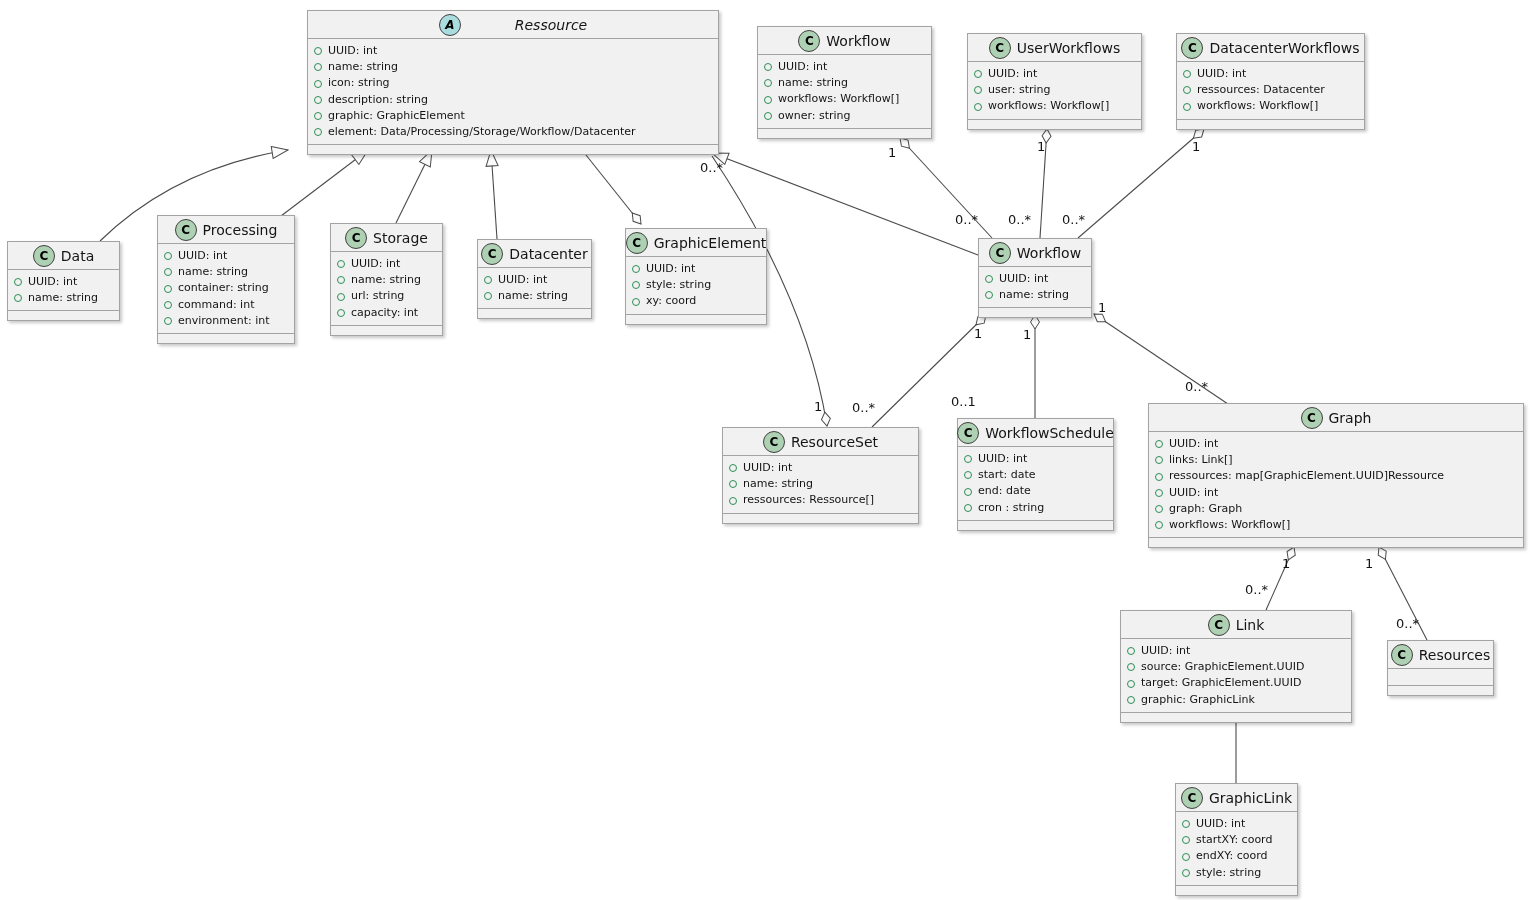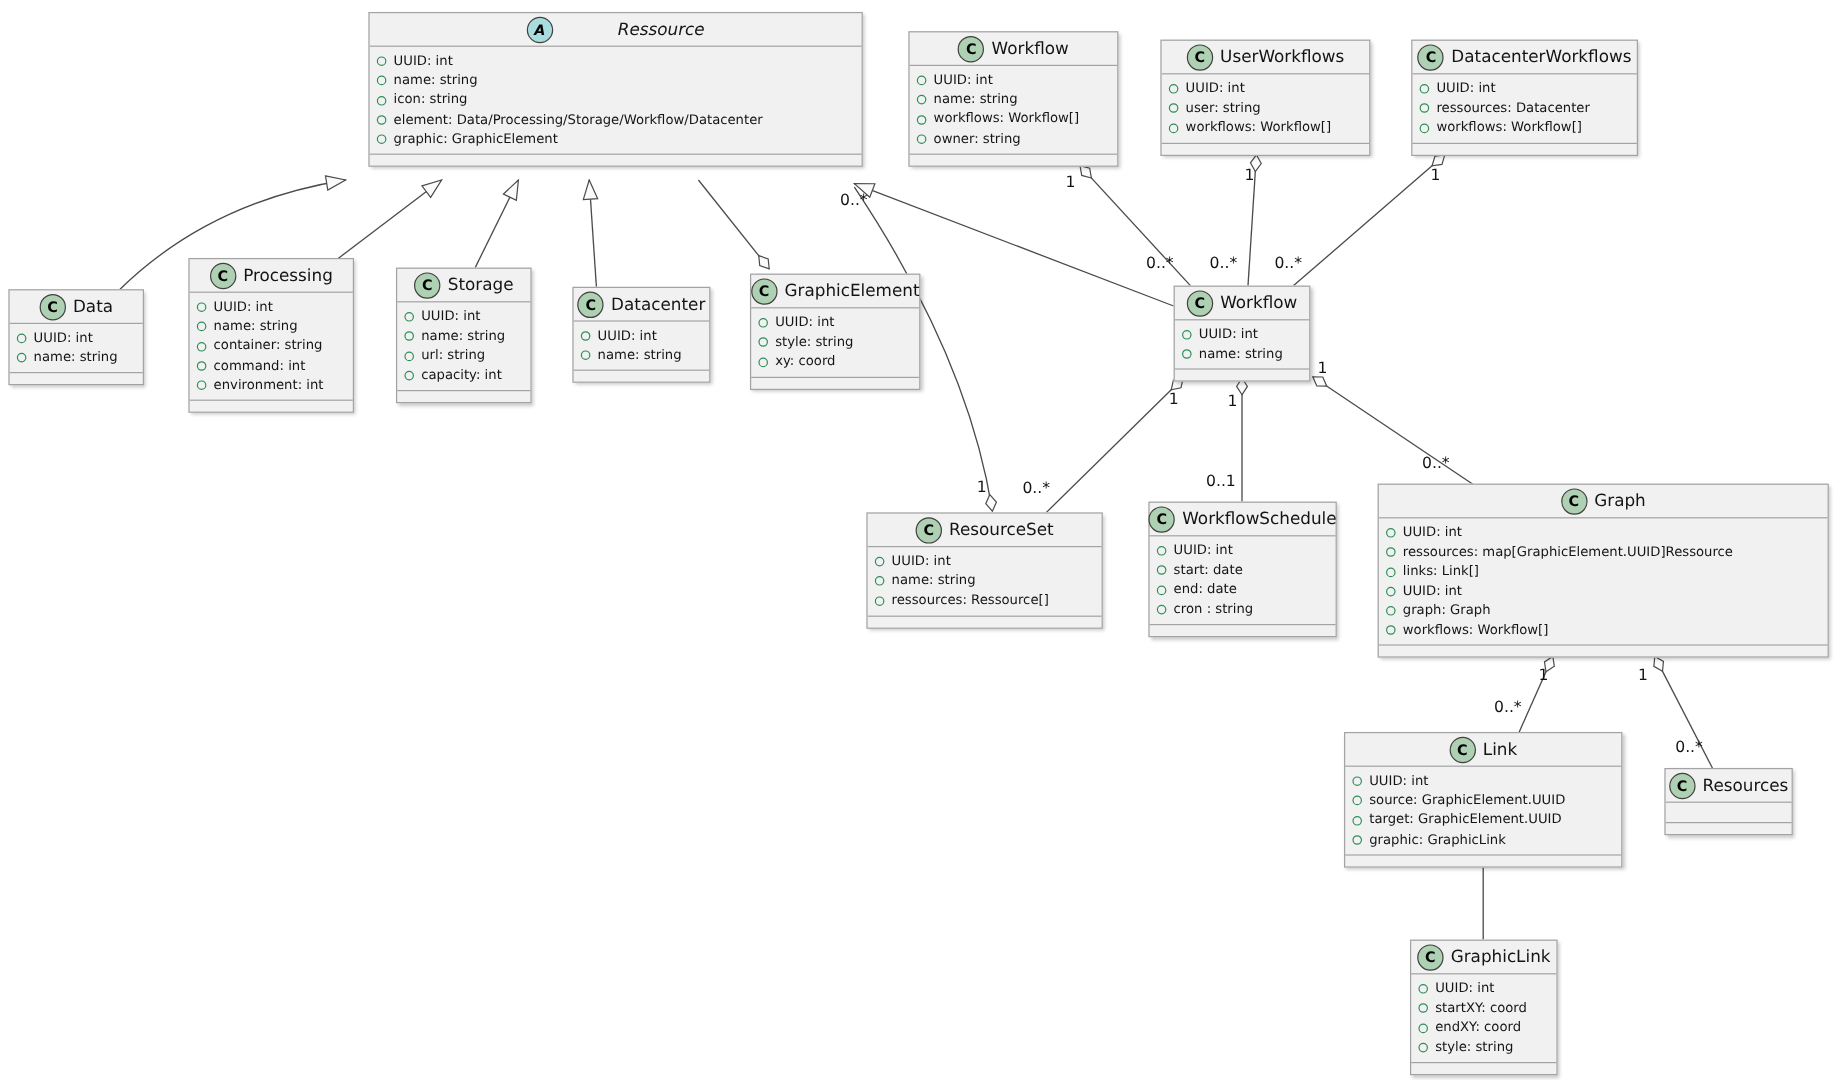--- a/index.html
+++ b/index.html
@@ -72,21 +72,21 @@
     </svg>
 <span class="mult" style="left: 888px; top: 146px;">1</span>
     <span class="mult" style="left: 955px; top: 213px;">0..*</span>
     <span class="mult" style="left: 1037px; top: 140px;">1</span>
     <span class="mult" style="left: 1008px; top: 213px;">0..*</span>
     <span class="mult" style="left: 1192px; top: 140px;">1</span>
     <span class="mult" style="left: 1062px; top: 213px;">0..*</span>
     <span class="mult" style="left: 974px; top: 327px;">1</span>
     <span class="mult" style="left: 852px; top: 401px;">0..*</span>
     <span class="mult" style="left: 1023px; top: 328px;">1</span>
-    <span class="mult" style="left: 1005px; top: 395px;">0..1</span>
+    <span class="mult" style="left: 951px; top: 395px;">0..1</span>
     <span class="mult" style="left: 1098px; top: 301px;">1</span>
     <span class="mult" style="left: 1185px; top: 380px;">0..*</span>
     <span class="mult" style="left: 700px; top: 161px;">0..*</span>
     <span class="mult" style="left: 814px; top: 400px;">1</span>
     <span class="mult" style="left: 1282px; top: 557px;">1</span>
     <span class="mult" style="left: 1245px; top: 583px;">0..*</span>
     <span class="mult" style="left: 1365px; top: 557px;">1</span>
     <span class="mult" style="left: 1396px; top: 617px;">0..*</span>
     <div class="class-box" style="left: 307px; top: 10px; width: 412px;">
       <div class="class-title abstract">
@@ -101,26 +101,30 @@
         <div class="attr">
           <span class="dot"></span>
           <span>name: string</span>
         </div>
         <div class="attr">
           <span class="dot"></span>
           <span>icon: string</span>
         </div>
         <div class="attr">
           <span class="dot"></span>
+          <span>description: string</span>
+        </div>
+        <div class="attr">
+          <span class="dot"></span>
+          <span>graphic: GraphicElement</span>
+        </div>
+        <div class="attr">
+          <span class="dot"></span>
           <span>element: Data/Processing/Storage/Workflow/Datacenter</span>
         </div>
-        <div class="attr">
-          <span class="dot"></span>
-          <span>graphic: GraphicElement</span>
-        </div>
       </div>
       <div class="methods"></div>
     </div>
     <div class="class-box" style="left: 7px; top: 241px; width: 113px;">
       <div class="class-title">
         <span class="spot concrete">C</span>
         <span class="class-name">Data</span>
       </div>
       <div class="attrs">
         <div class="attr">
@@ -361,25 +365,25 @@
         <span class="spot concrete">C</span>
         <span class="class-name">Graph</span>
       </div>
       <div class="attrs">
         <div class="attr">
           <span class="dot"></span>
           <span>UUID: int</span>
         </div>
         <div class="attr">
           <span class="dot"></span>
+          <span>links: Link[]</span>
+        </div>
+        <div class="attr">
+          <span class="dot"></span>
           <span>ressources: map[GraphicElement.UUID]Ressource</span>
-        </div>
-        <div class="attr">
-          <span class="dot"></span>
-          <span>links: Link[]</span>
         </div>
         <div class="attr">
           <span class="dot"></span>
           <span>UUID: int</span>
         </div>
         <div class="attr">
           <span class="dot"></span>
           <span>graph: Graph</span>
         </div>
         <div class="attr">

